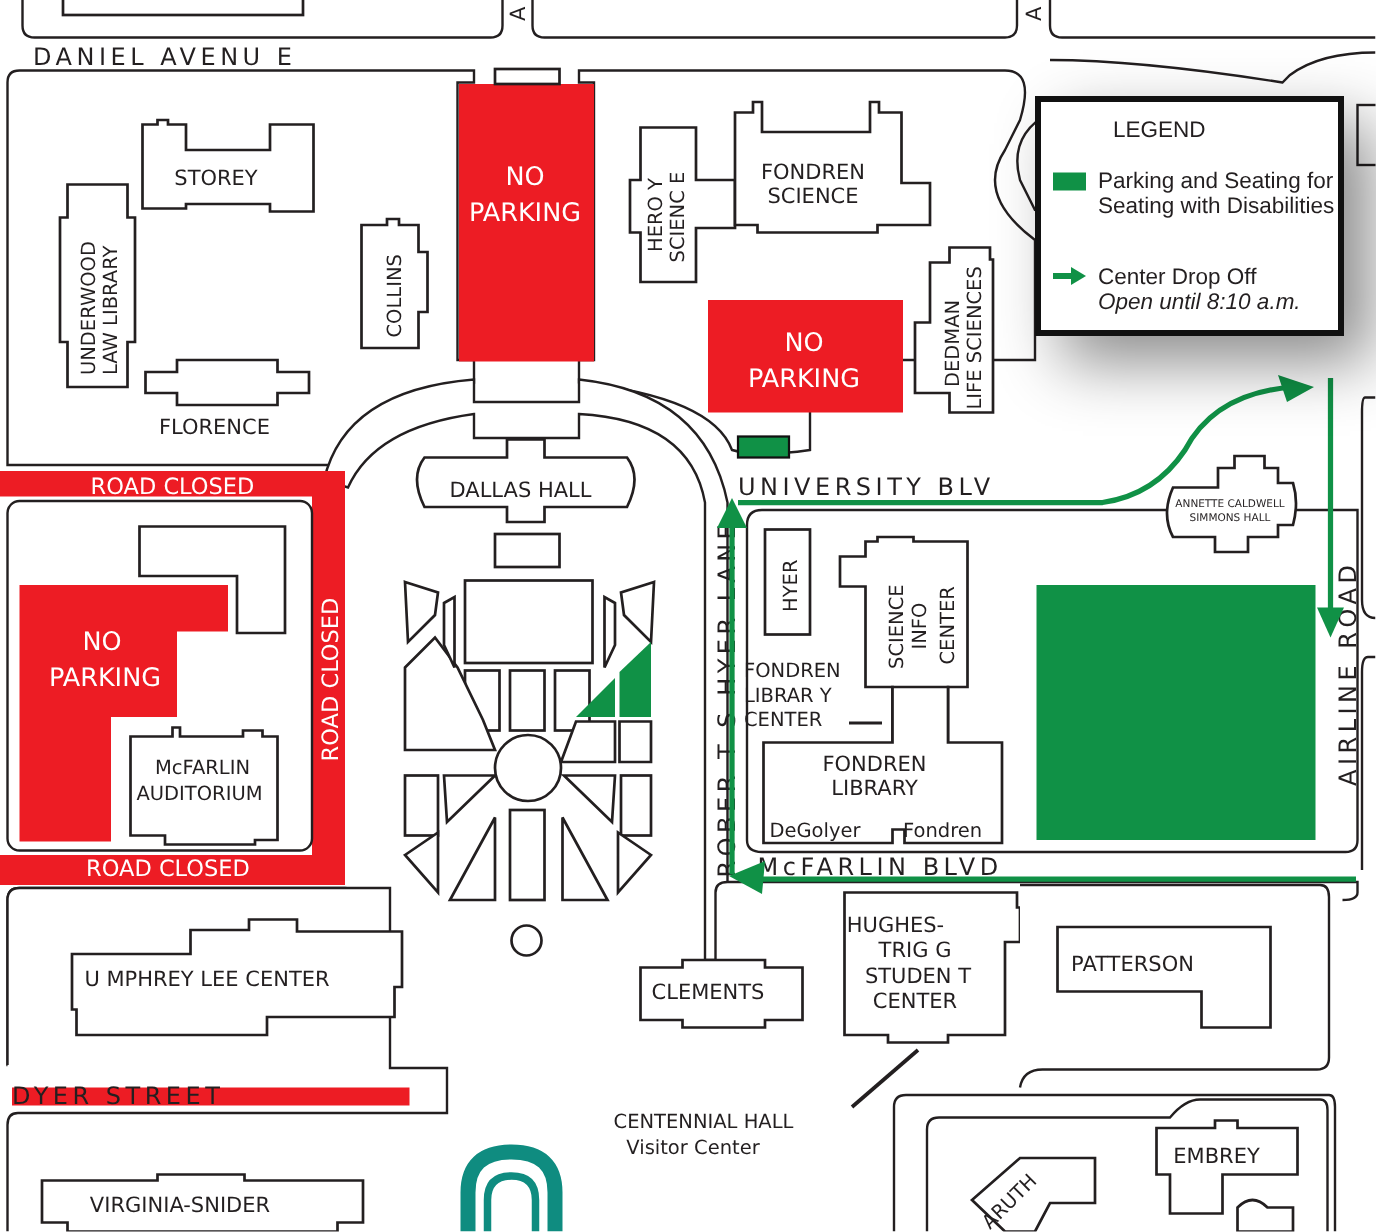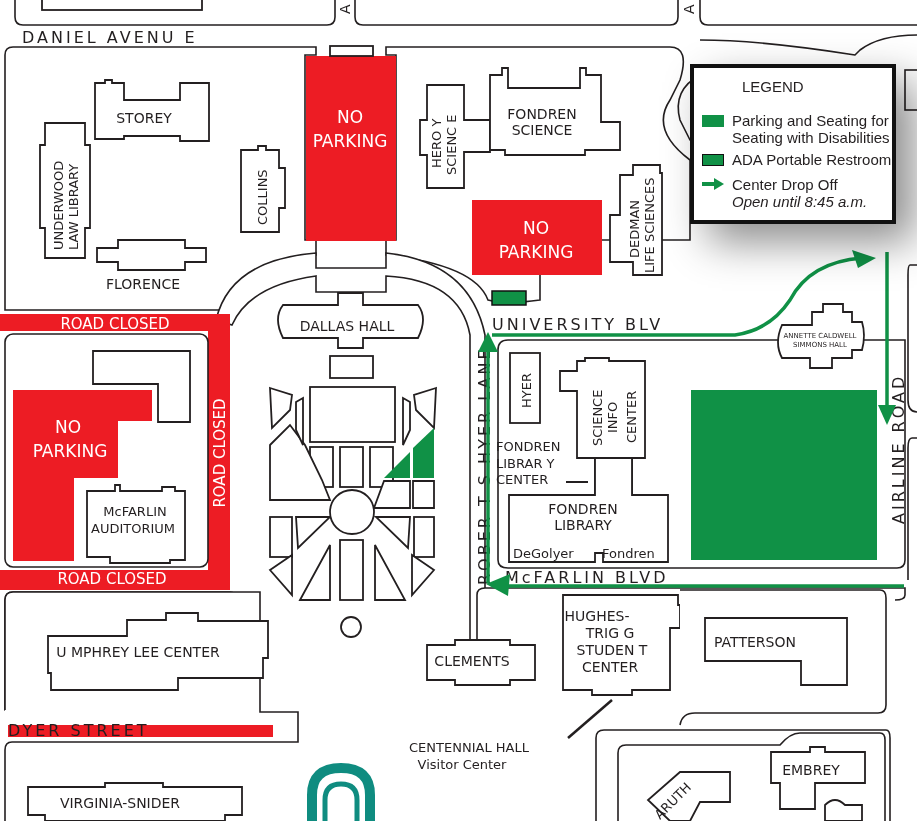--- a/index.html
+++ b/index.html
@@ -202,22 +202,19 @@
   <path class="road" d="M700 40 Q760 40 855 55 L860 50 Q880 35 917 35"></path>
   <path class="road" d="M680 120 Q672 90 700 75 Q720 70 720 85 L710 135 Q700 145 690 140 Z"></path>
   <rect class="road" x="905" y="70" width="20" height="40"></rect>
 </svg>
 
 <div id="legend">
   <div class="title">LEGEND</div>
   <div class="row" style="top:44px">
     <span class="sw" style="background:#109146"></span><span class="txt"><span>Parking and Seating for</span><br><span>Seating with Disabilities</span></span>
   </div>
-  <div class="row" style="top:83px">
-    <span class="sw" style="background:#109146;border:1.5px solid #111;box-sizing:border-box"></span><span class="txt">ADA Portable Restroom</span>
-  </div>
   <div class="row" style="top:108px">
     <svg class="arrow-sw" viewBox="0 0 22 12">
         <rect x="0" y="4" width="13" height="4" fill="#109146"></rect>
         <polygon points="12,0 22,6 12,12" fill="#109146"></polygon>
-      </svg><span class="txt"><span>Center Drop Off</span><br><i>Open until 8:45 a.m.</i></span>
+      </svg><span class="txt"><span>Center Drop Off</span><br><i>Open until 8:10 a.m.</i></span>
   </div>
 </div>
 
 </body></html>

